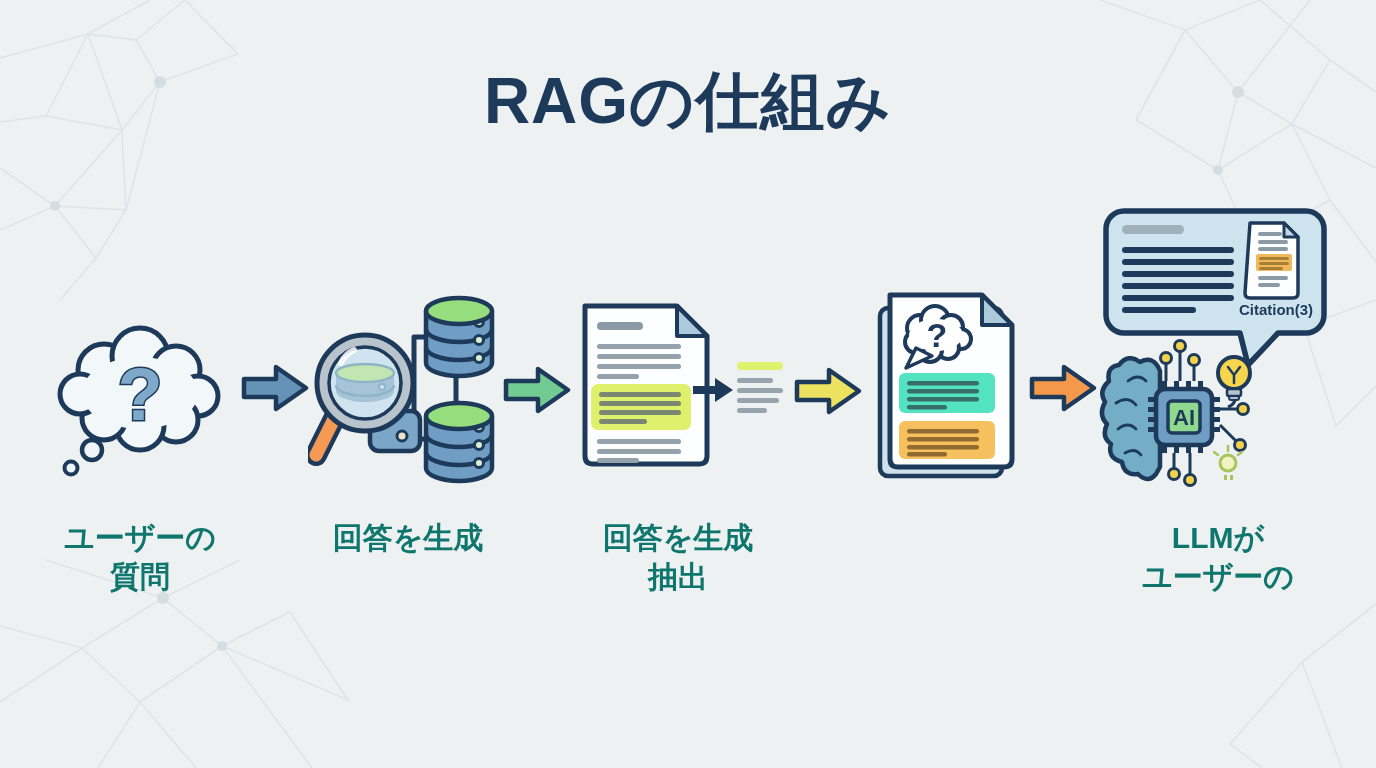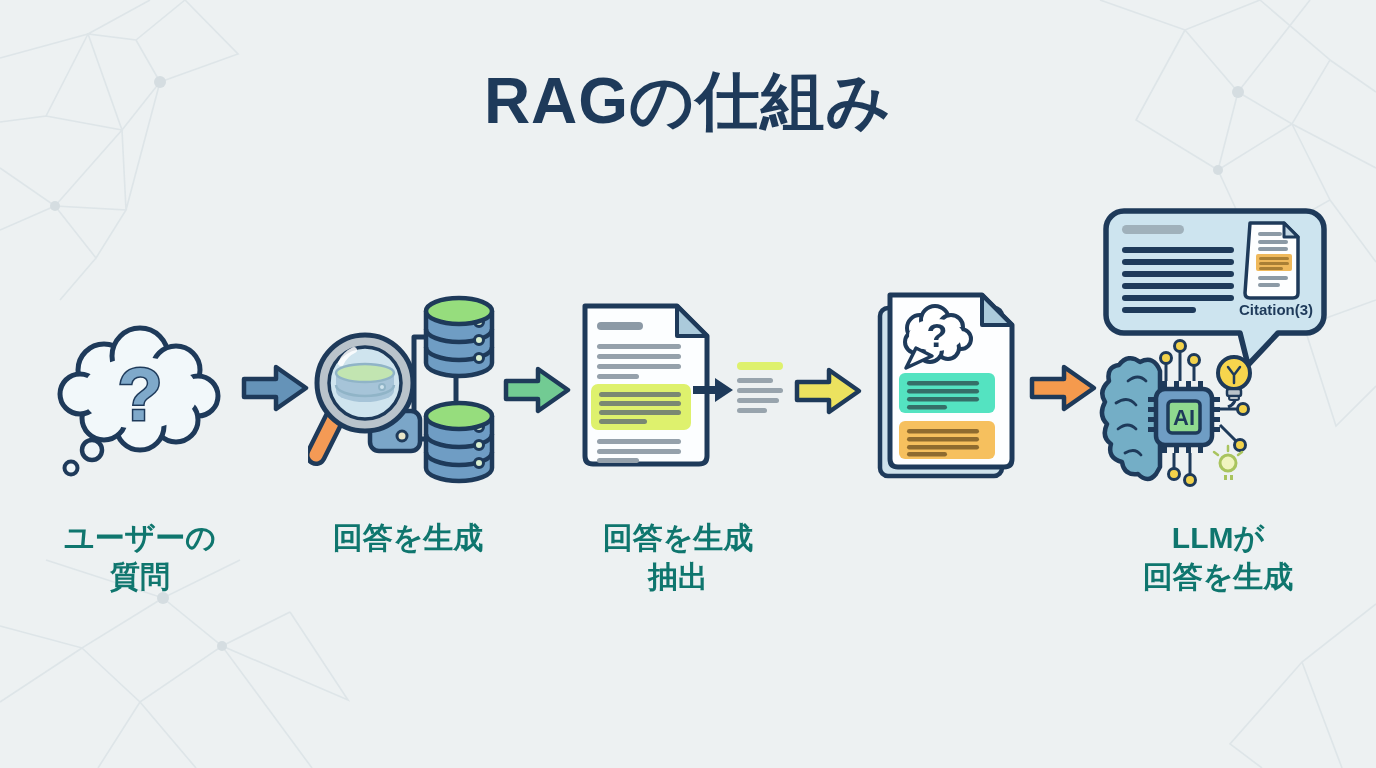--- a/index.html
+++ b/index.html
@@ -271,15 +271,15 @@
       <rect x="132" y="270" width="3" height="5" fill="#a9c45e"></rect>
     </g>
   </svg>
 
   <div class="step-label" style="left:10px">ユーザーの
 質問</div>
   <div class="step-label" style="left:278px">回答を生成</div>
   <div class="step-label" style="left:548px">回答を生成
 抽出</div>
   <div class="step-label" style="left:1088px">LLMが
-回答を生成</div>
+ユーザーの</div>
 
 </div>
 
 </body></html>

